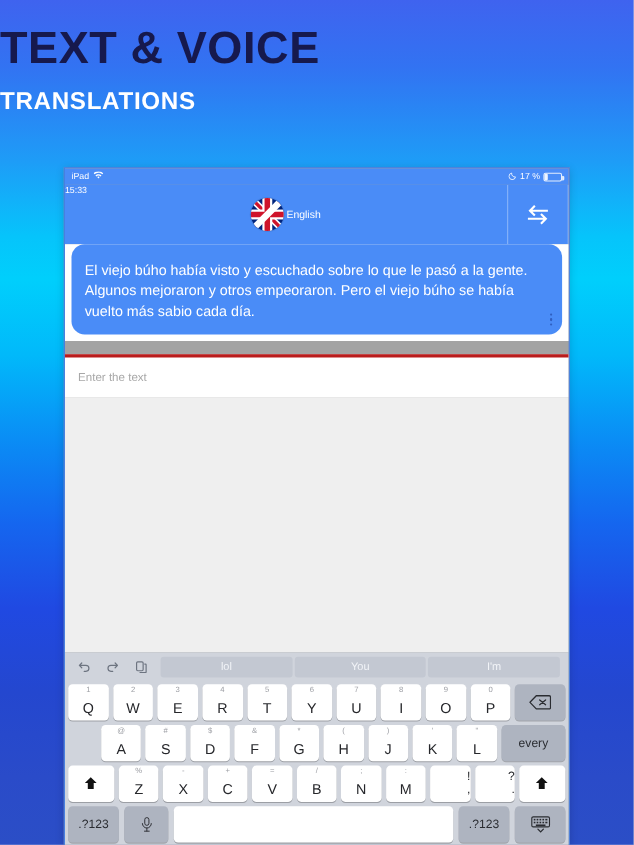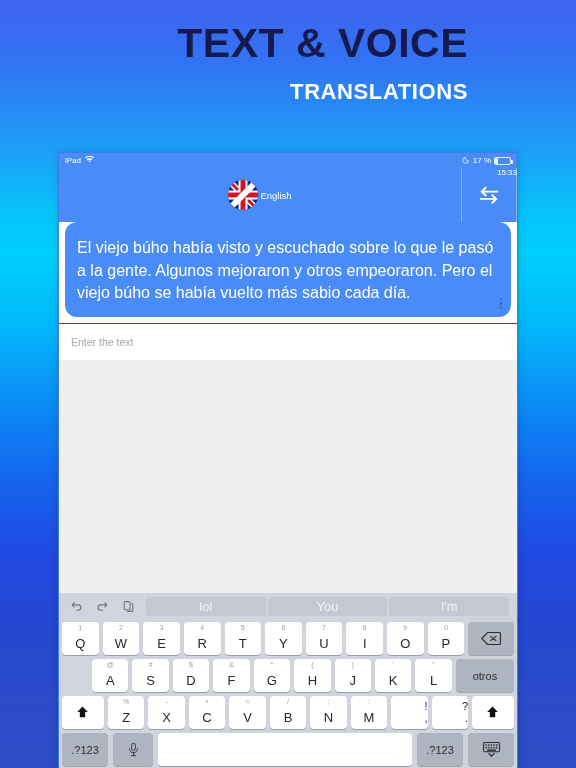--- a/index.html
+++ b/index.html
@@ -21,21 +21,21 @@
         #2049e2 72%,
         #2447cf 82%,
         #2a4bc9 92%,
         #2b4ec6 100%);
     position:relative;
   }
 
   
   .headline-wrap {
     position:absolute; top:22px; left:0; width:468px;
-    text-align:right;
+    text-align:left;
   }
   .headline-main {
     font-size:41px; font-weight:bold; color:#16194d;
     letter-spacing:0.5px; line-height:1.05;
   }
   .headline-sub {
     margin-top:14px;
     font-size:22px; font-weight:bold; color:#ffffff;
     letter-spacing:0.6px;
   }
@@ -52,21 +52,21 @@
 
   
   .statusbar {
     height:15px; background:#4a8cf7; color:#ffffff;
     display:flex; align-items:center;
     font-size:8px; position:relative;
     padding:0 6px;
   }
   .sb-left { display:flex; align-items:center; gap:4px; }
   .sb-center {
-    position:absolute; left:0; right:0; text-align:right;
+    position:absolute; left:0; right:0; text-align:left;
     font-size:8px; pointer-events:none;margin-top:24px;
   }
   .sb-right {
     margin-left:auto; display:flex; align-items:center; gap:3px;
     position:relative; z-index:2;
   }
   .batt {
     width:17px; height:8px; border:1px solid rgba(255,255,255,.85);
     border-radius:2px; position:relative; display:inline-block;
   }
@@ -137,35 +137,35 @@
   }
   .msg-src {
     background:#ffffff; color:#333333;
     font-size:10.5px; line-height:1.42;
     padding:9px 12px 10px 12px;
   }
   .bubble-wrap { background:#ffffff; padding:0 6px 6px 6px; }
   .bubble {
     background:#4a8cf7; color:#ffffff;
     border-radius:12px;
-    font-size:16px; line-height:1.42;
+    font-size:13px; line-height:1.42;
     padding:15px 12px 12px 12px;
     position:relative;
   }
   .kebab {
     position:absolute; right:9px; bottom:8px;
     display:flex; flex-direction:column; gap:2px;
   }
   .kebab i { width:2.5px; height:2.5px; border-radius:50%; background:#2f5fc0; display:block; }
 
   .input-row {
     background:#ffffff;
-    border-top:1px solid #b91c1c;
+    border-top:3px solid #b91c1c;
     padding:12px;
-    font-size:10.5px; color:#a8a8a8;
+    font-size:10.5px; color:#a8a8a8;margin-top:12px;
   }
 
   
   .filler { background:#efefef; flex:1; }
 
   .device-body { display:flex; flex-direction:column; height:603px; }
 
   
   .keyboard {
     background:#d0d4dc;
@@ -175,21 +175,21 @@
   .suggest-row {
     display:flex; align-items:center; gap:0;
     height:22px; padding:0 4px 2px 4px;
   }
   .sg-icons { display:flex; align-items:center; gap:13px; padding:0 10px 0 4px; }
   .sg-icon { width:13px; height:13px; display:block; }
   .sg-item {
     flex:1; margin:0 1px; height:19px;
     background:#c3c8d2; border-radius:3px;
     display:flex; align-items:center; justify-content:center;
-    color:#f2f4f8; font-size:13px;
+    color:#f2f4f8; font-size:10px;
   }
   .krow { display:flex; gap:4px; margin-top:4px; }
   .key {
     background:#ffffff; border-radius:4px;
     box-shadow:0 1px 0 rgba(0,0,0,.25);
     height:33px; flex:1;
     position:relative;
     display:flex; align-items:flex-end; justify-content:center;
     padding-bottom:4px;
     font-size:13px; color:#26272b;
@@ -393,21 +393,21 @@
             <span>J</span>
           </div>
         <div class="key">
             <span class="alt">'</span>
             <span>K</span>
           </div>
         <div class="key">
             <span class="alt">"</span>
             <span>L</span>
           </div>
-        <div class="key dark k-return">otros</div>
+        <div class="key dark k-return">every</div>
       </div>
 
       <div class="krow">
         <div class="key shift k-shift">
           <svg width="15" height="15" viewBox="0 0 24 24">
             <path fill="#111" d="M12 2.5L3.4 11h4.3v8.5h8.6V11h4.3z"></path>
           </svg>
         </div>
         <div class="key">
             <span class="alt">%</span>

